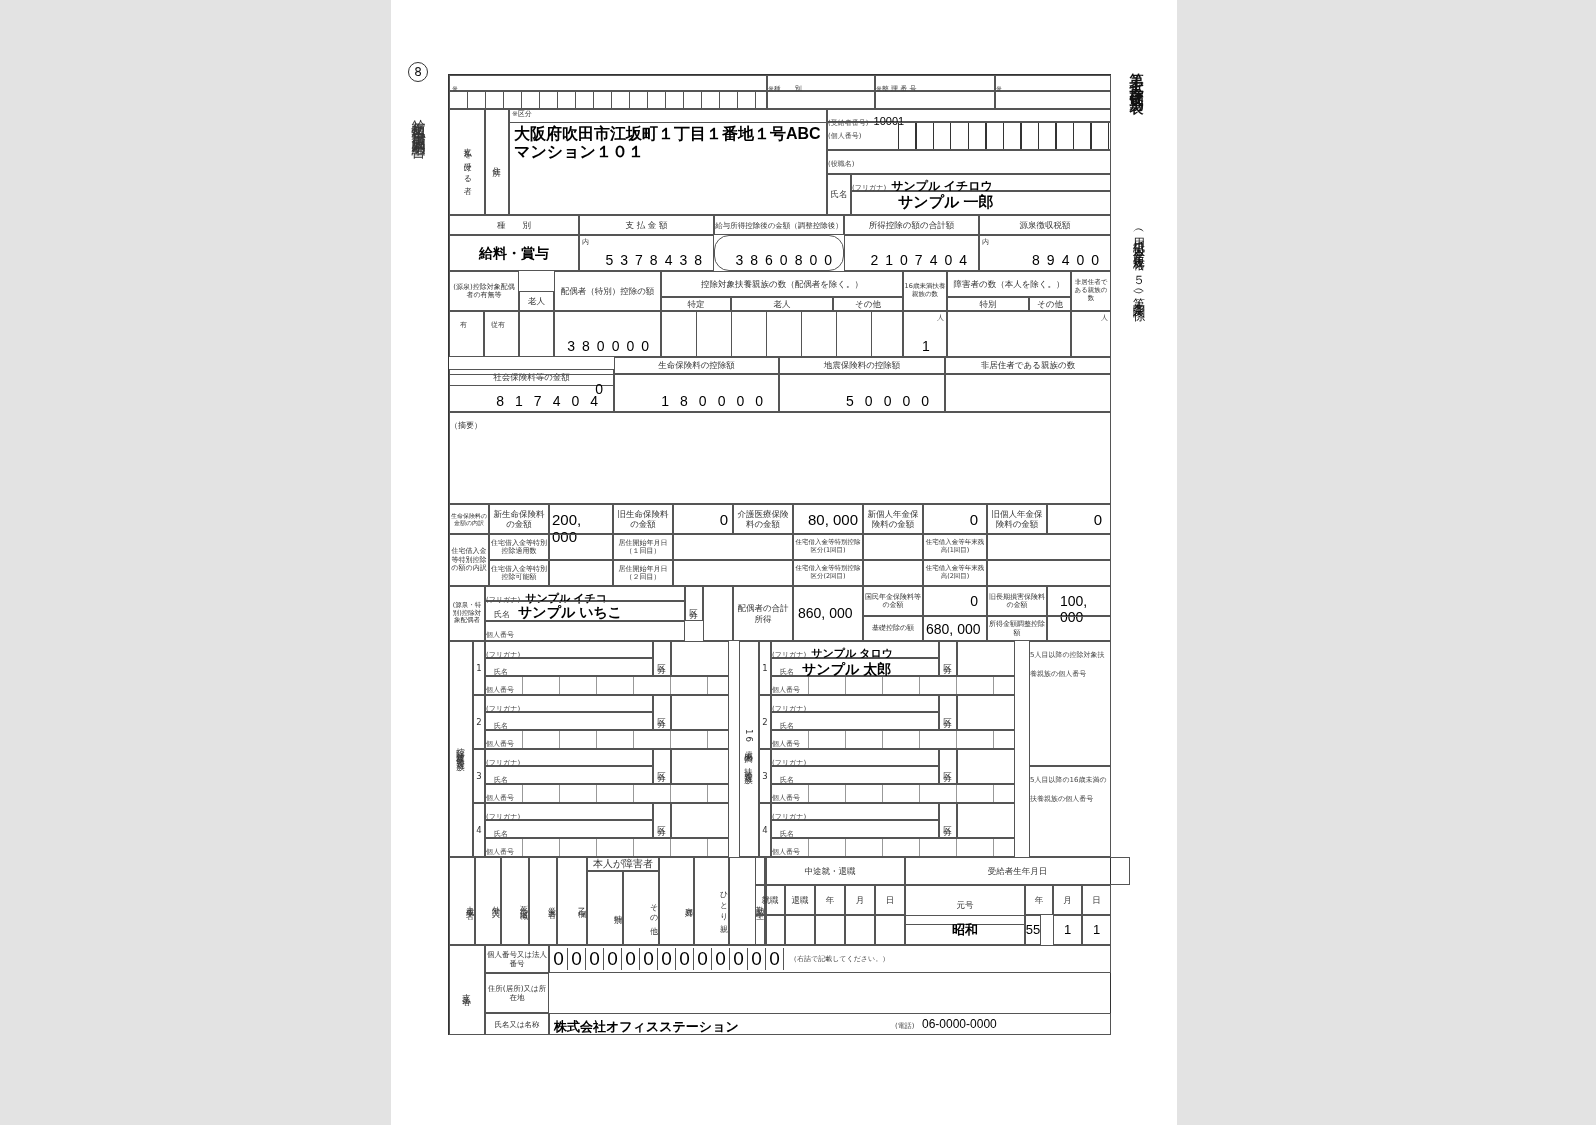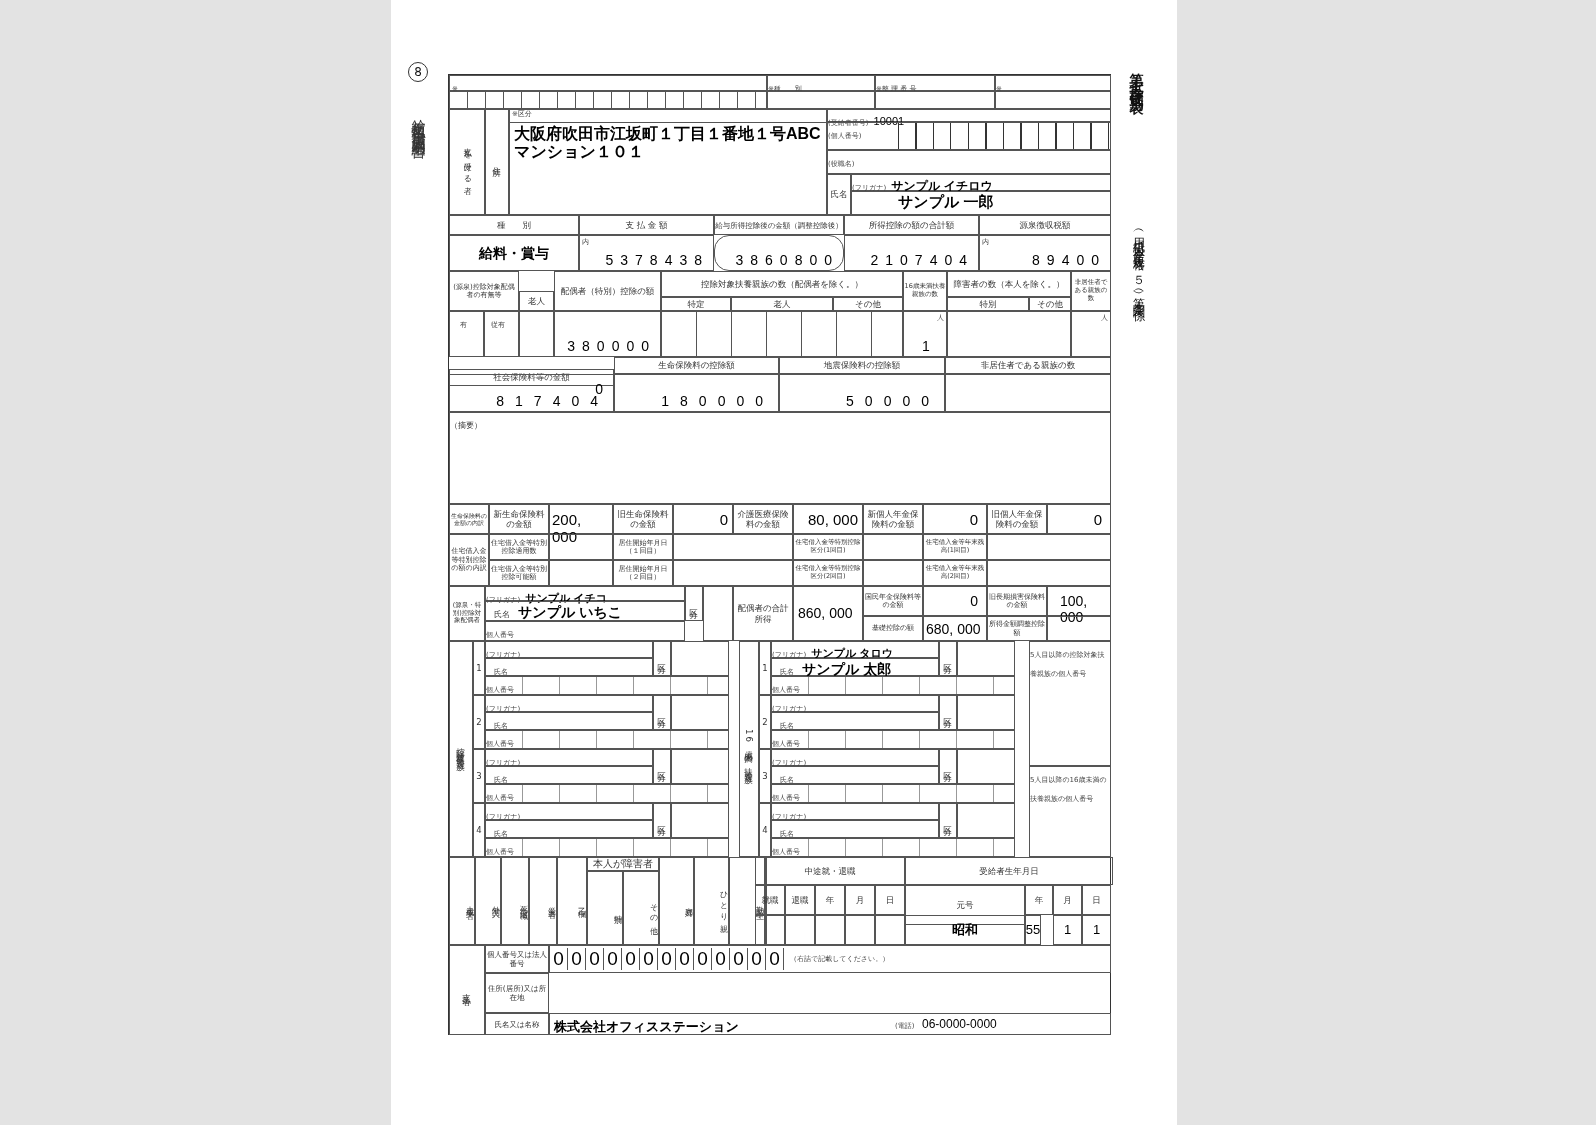--- a/index.html
+++ b/index.html
@@ -226,21 +226,21 @@
     <div class="c lbl vert" style="left:80px;top:782px;width:28px;height:88px;align-items:flex-start;padding-top:4px;font-size:8px;">災害者</div>
     <div class="c lbl vert" style="left:108px;top:782px;width:30px;height:88px;align-items:flex-start;padding-top:4px;font-size:8px;">乙欄</div>
     <div class="c lbl vert" style="left:138px;top:796px;width:36px;height:74px;align-items:flex-start;padding-top:4px;font-size:8px;">特別</div>
     <div class="c lbl vert" style="left:174px;top:796px;width:36px;height:74px;align-items:flex-start;padding-top:4px;font-size:8px;">その他</div>
     <div class="c lbl vert" style="left:210px;top:782px;width:35px;height:88px;align-items:flex-start;padding-top:4px;font-size:8px;">寡婦</div>
     <div class="c lbl vert" style="left:245px;top:782px;width:35px;height:88px;align-items:flex-start;padding-top:4px;font-size:8px;">ひとり親</div>
     <div class="c lbl vert" style="left:280px;top:782px;width:36px;height:88px;align-items:flex-start;padding-top:4px;font-size:8px;">勤労学生</div>
     <div class="c lbl" style="left:138px;top:782px;width:72px;height:14px;font-size:10px;">本人が障害者</div>
     <div class="c" style="left:316px;top:782px;width:-10px;height:88px;background:linear-gradient(to top right,transparent 49%,#999 50%,transparent 51%);"></div>
   <div class="c lbl" style="left:306px;top:782px;width:150px;height:28px;">中途就・退職</div>
-  <div class="c lbl" style="left:456px;top:782px;width:208px;height:28px;">受給者生年月日</div>
+  <div class="c lbl" style="left:456px;top:782px;width:225px;height:28px;">受給者生年月日</div>
   <div class="c lbl" style="left:306px;top:810px;width:30px;height:30px;">就職</div>
     <div class="c" style="left:306px;top:840px;width:30px;height:30px;"></div>
     <div class="c lbl" style="left:336px;top:810px;width:30px;height:30px;">退職</div>
     <div class="c" style="left:336px;top:840px;width:30px;height:30px;"></div>
     <div class="c lbl" style="left:366px;top:810px;width:30px;height:30px;">年</div>
     <div class="c" style="left:366px;top:840px;width:30px;height:30px;"></div>
     <div class="c lbl" style="left:396px;top:810px;width:30px;height:30px;">月</div>
     <div class="c" style="left:396px;top:840px;width:30px;height:30px;"></div>
     <div class="c lbl" style="left:426px;top:810px;width:30px;height:30px;">日</div>
     <div class="c" style="left:426px;top:840px;width:30px;height:30px;"></div>

